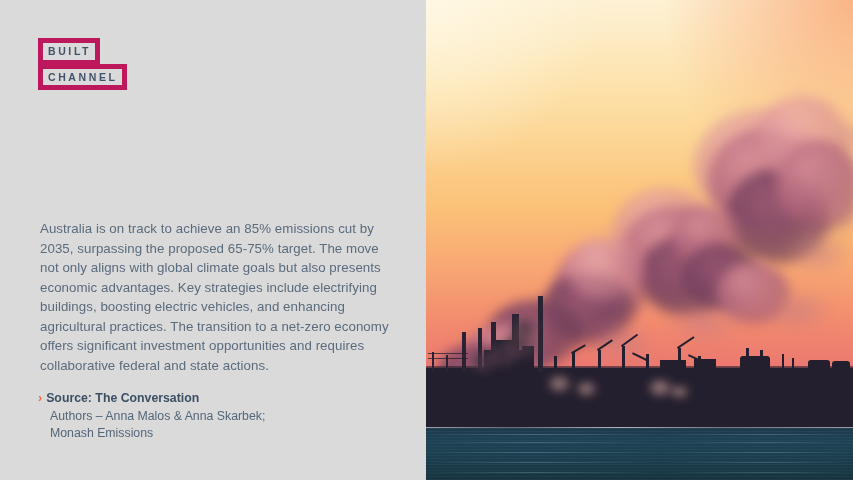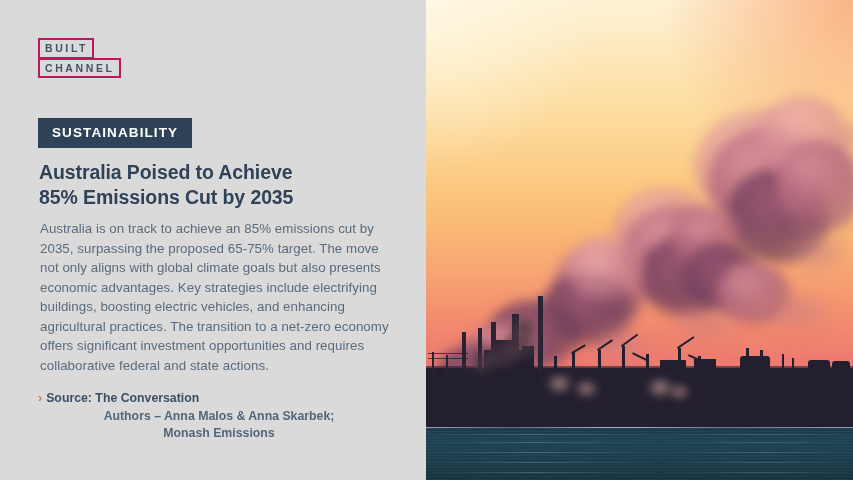--- a/index.html
+++ b/index.html
@@ -19,21 +19,21 @@
     padding:0;
     flex:0 0 426px;
   }
 
   
   .logo{position:absolute;left:38px;top:38px;}
   .logo-row{display:flex;}
   .logo-row.r2{margin-top:-1px;}
   .logo-row.r3{margin-top:-1px;justify-content:flex-end;text-align:center;}
   .logo-box{
-    border:2px solid #be185d;
+    border:5px solid #be185d;
     color:#41536a;
     font-size:10.5px;
     font-weight:700;
     letter-spacing:2.6px;
     line-height:1;
     padding:3px 4px 3px 5px;
     background:transparent;
     white-space:nowrap;
     font-family:"Liberation Sans", sans-serif;
   }
@@ -79,21 +79,21 @@
     width:350px;
     color:#4e6074;
     font-size:12.3px;
     line-height:1.42;
   }
   .source-line1{display:flex;align-items:flex-start;font-weight:700;color:#3b4f64;}
   .chev{
     color:#e8773a;font-weight:700;font-size:12.5px;
     margin-right:4px;line-height:1.42;flex:0 0 auto;
   }
-  .source-sub{padding-left:12px;font-weight:700;color:#53667a;text-align:center;}
+  .source-sub{padding-left:12px;font-weight:400;color:#53667a;}
 
   
   .photo{
     position:relative;
     width:427px;height:480px;flex:0 0 427px;
     overflow:hidden;
     background:#f6b97c;
   }
   .sky{
     position:absolute;inset:0;
@@ -194,26 +194,21 @@
 
     <div class="logo">
       <div class="logo-row r1">
         <span class="logo-box">BUILT</span>
       </div>
       <div class="logo-row r3">
         <span class="logo-box">CHANNEL</span>
       </div>
     </div>
 
-    <div class="badge">SUSTAINABILITY</div>
-
-    <div class="headline">
-      <div>Australia Poised to Achieve</div>
-      <div>85% Emissions Cut by 2035</div>
-    </div>
+
 
     <div class="body-copy">Australia is on track to achieve an 85% emissions cut by 2035, surpassing the proposed 65-75% target. The move not only aligns with global climate goals but also presents economic advantages. Key strategies include electrifying buildings, boosting electric vehicles, and enhancing agricultural practices. The transition to a net-zero economy offers significant investment opportunities and requires collaborative federal and state actions.</div>
 
     <div class="source">
       <div class="source-line1">
         <span class="chev">›</span>
         <span>Source: The Conversation</span>
       </div>
       <div class="source-sub">Authors – Anna Malos &amp; Anna Skarbek;</div>
       <div class="source-sub">Monash Emissions</div>

